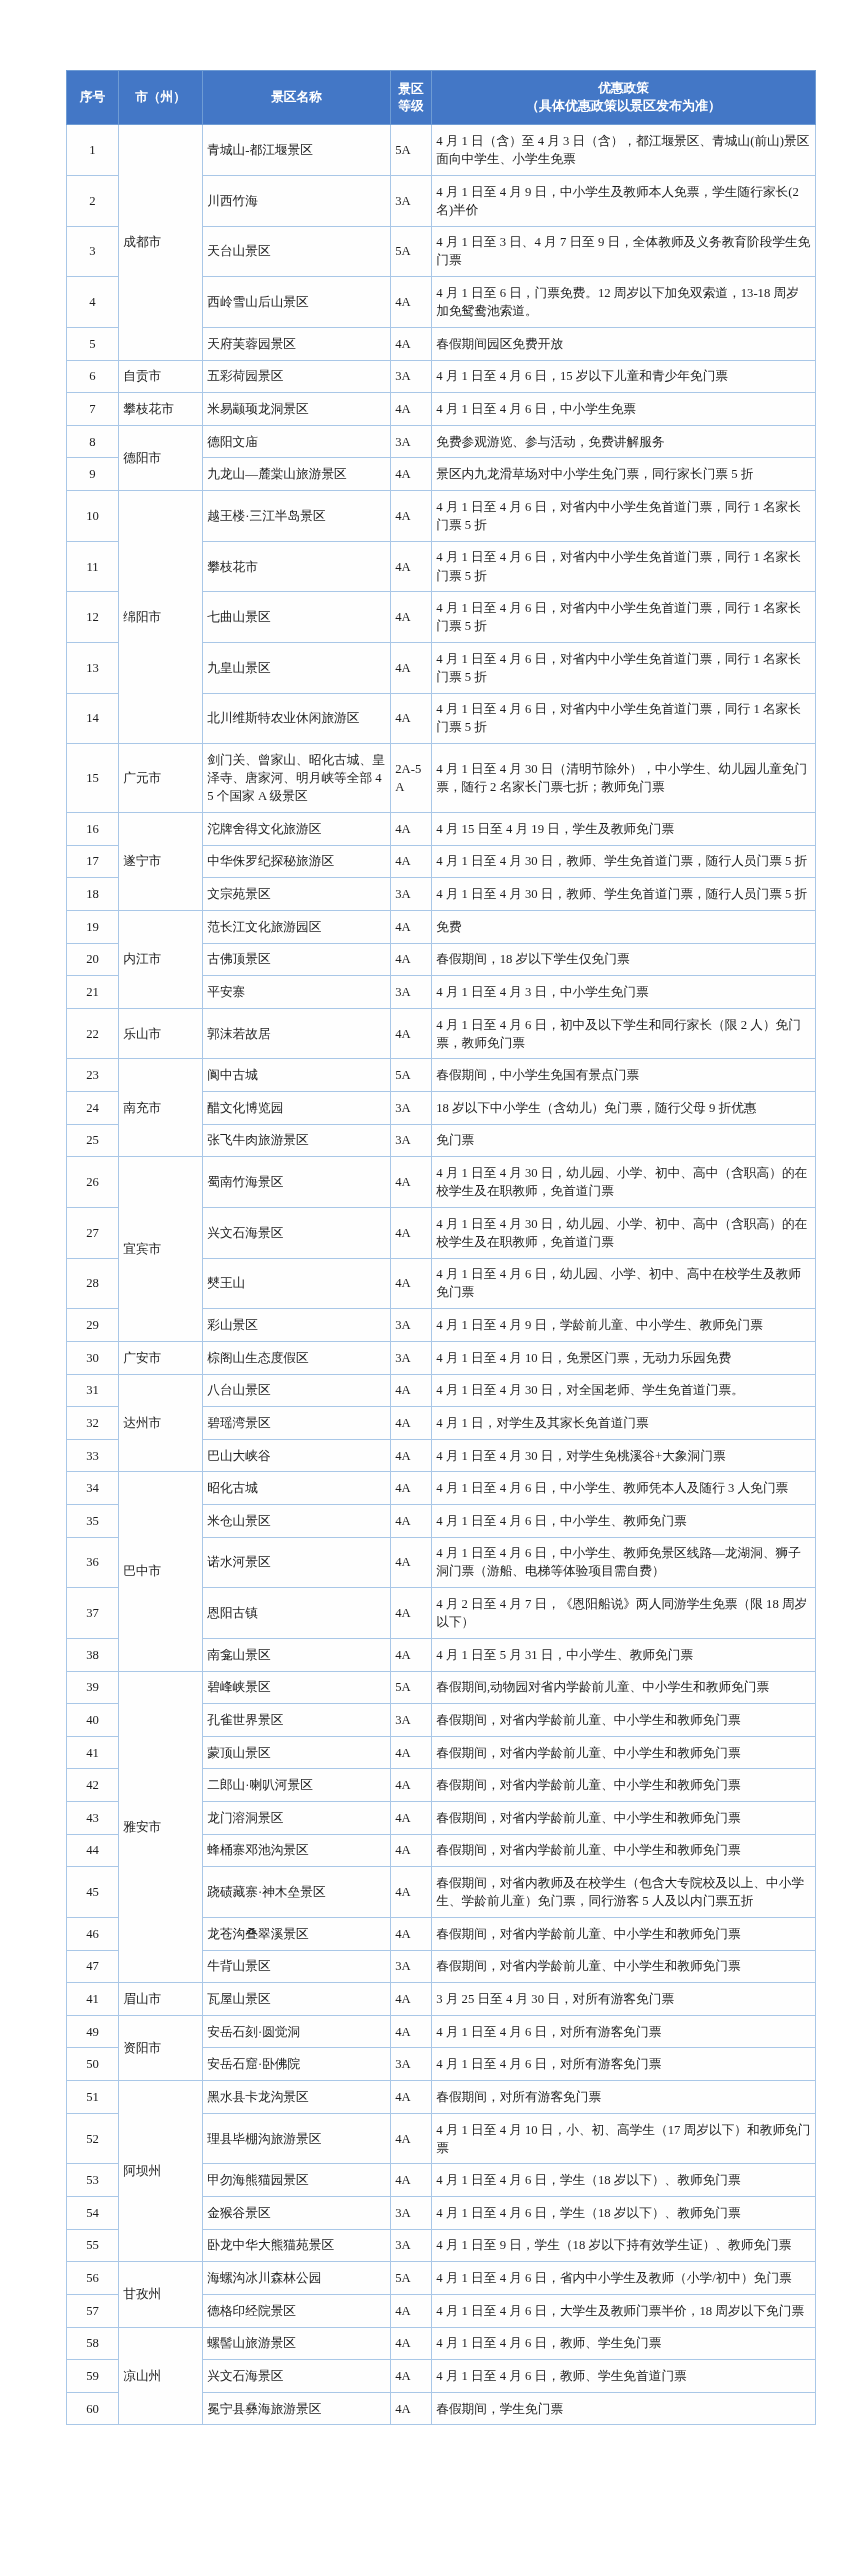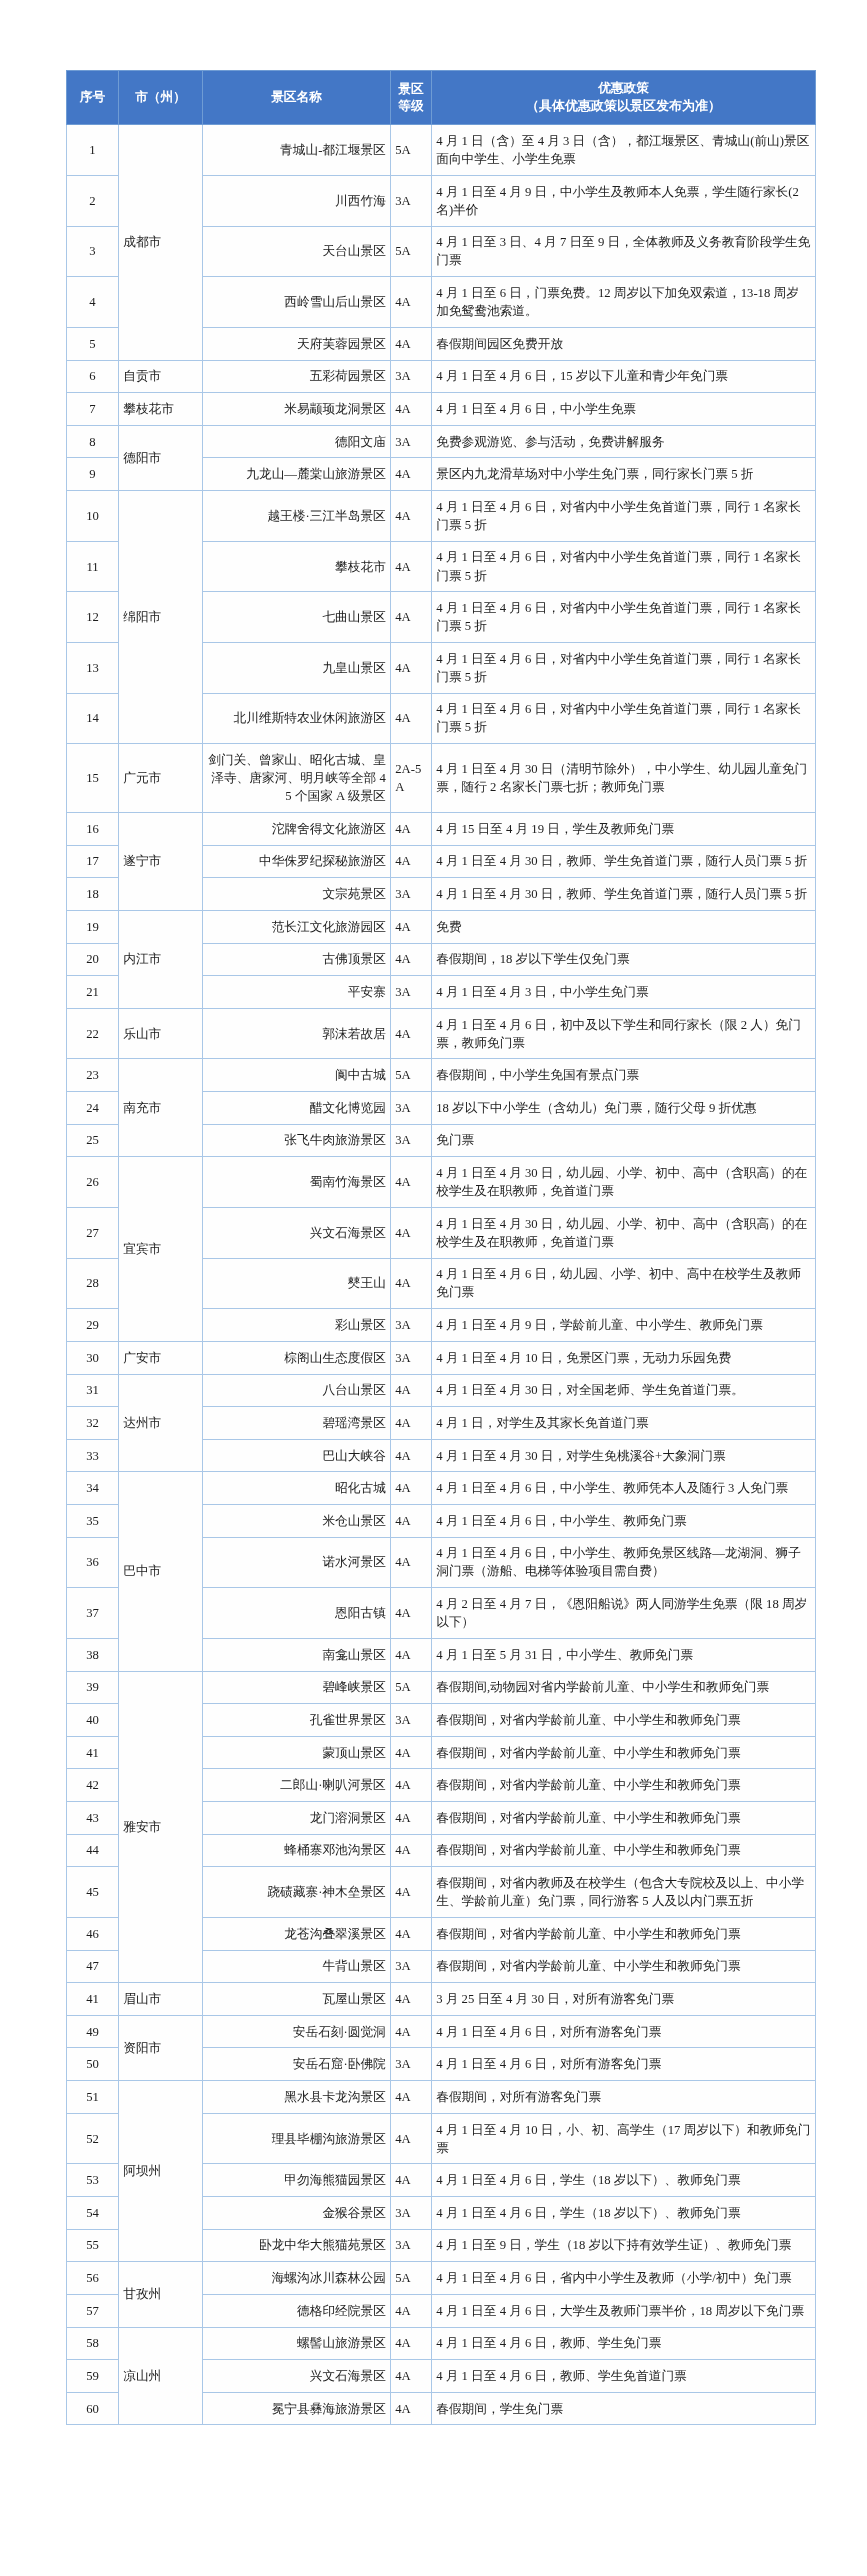--- a/index.html
+++ b/index.html
@@ -45,21 +45,21 @@
     border: 0.8px solid #a9c7e7;
     font-size: 12.7px;
     line-height: 1.42;
     padding: 6.8px 4.2px;
     vertical-align: middle;
     background: #fefefe;
     word-break: break-all;
   }
   td.c-no    { text-align: center; }
   td.c-city  { }
-  td.c-name  { text-align: right; padding-left: 6.8px; }
+  td.c-name  { text-align: left; padding-left: 6.8px; }
   td.c-grade { padding-left: 1.7px; padding-right: 1.7px; }
   td.c-policy{ text-align: left; padding-left: 6px; padding-right: 5.1px; }
   .hdr-sub { font-size: 13px; }
 </style>
 </head>
 <body>
 
 <div class="page">
   <table class="policy-table">
     <colgroup>

